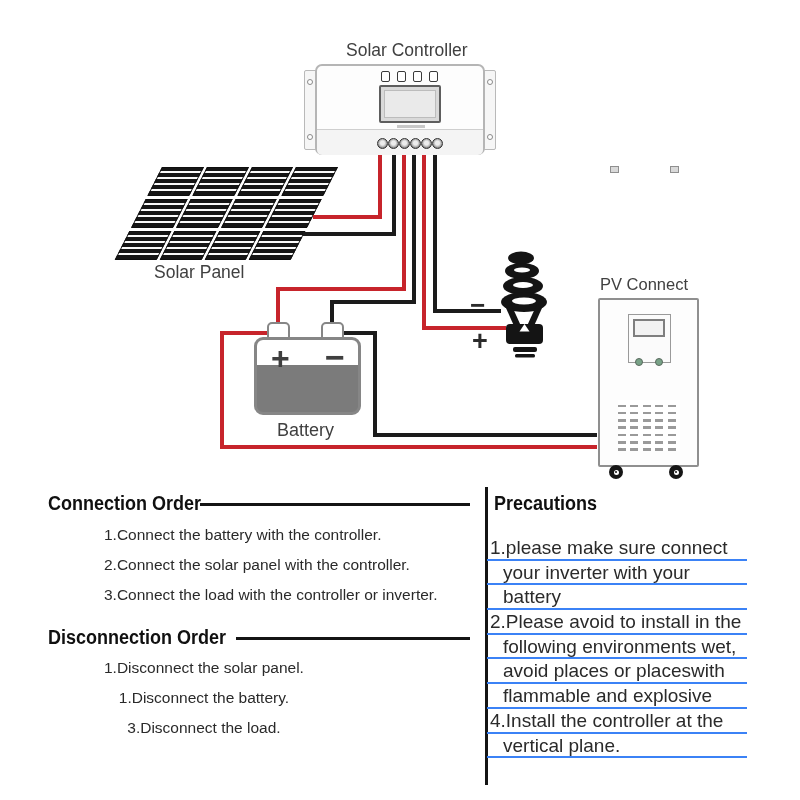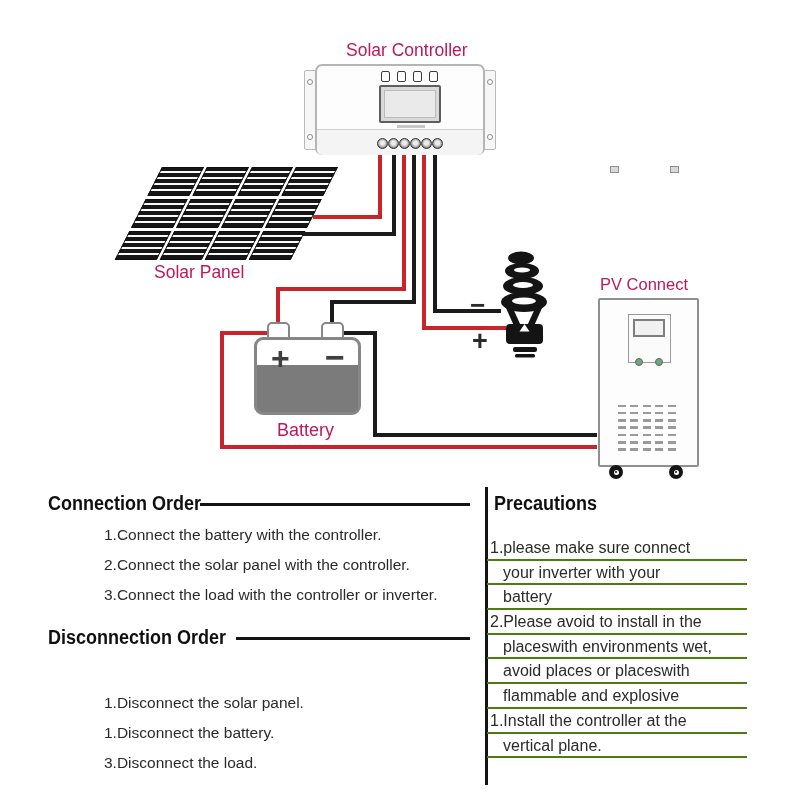--- a/index.html
+++ b/index.html
@@ -4,21 +4,21 @@
 <style>
   html,body{margin:0;padding:0;background:#fff;}
   *{box-sizing:border-box;}
   #canvas{
     position:relative;width:800px;height:800px;background:#fff;overflow:hidden;
     font-family:"Liberation Sans","DejaVu Sans",sans-serif;color:#2d2d2d;
   }
   .abs{position:absolute;}
 
   
-  .dlabel{position:absolute;color:#be185d;font-size:17.5px;white-space:nowrap;}
+  .dlabel{position:absolute;color:#404040;font-size:17.5px;white-space:nowrap;}
 
   
   #solar-panel{
     position:absolute;left:162px;top:167px;width:176px;height:93px;
     transform:skewX(-27deg);transform-origin:0 0;
     display:grid;grid-template-columns:repeat(4,1fr);grid-template-rows:repeat(3,1fr);
     gap:3px;background:#fff;
   }
   #solar-panel i{
     display:block;
@@ -74,22 +74,22 @@
   .wheel::before{content:"";position:absolute;left:6px;top:6px;width:2px;height:2px;border-radius:50%;background:#151515;z-index:1;}
 
   
   .sec-title{position:absolute;font-size:20px;font-weight:800;color:#101010;transform:scaleX(.9);transform-origin:0 50%;white-space:nowrap;letter-spacing:0px;}
   .sec-rule{position:absolute;height:3px;background:#141414;}
   #v-divider{position:absolute;left:485px;top:487px;width:3px;height:298px;background:#141414;}
   .ol{position:absolute;font-size:15.5px;color:#2a2a2a;}
   .ol div{height:30px;line-height:30px;white-space:nowrap;margin-left:44px;}
   #precaution-lines{position:absolute;left:487px;top:536px;width:260px;}
   #precaution-lines div{
-    height:24.7px;line-height:23px;font-size:16px;color:#2a2a2a;
-    border-bottom:2px solid #4d7c0f;padding-left:3px;white-space:nowrap;
+    height:24.7px;line-height:23px;font-size:19px;color:#2a2a2a;
+    border-bottom:2px solid #3b82f6;padding-left:3px;white-space:nowrap;
   }
   #precaution-lines div.cont{padding-left:16px;}
 </style>
 </head>
 <body>
 
 <div id="canvas">
 
   <div id="solar-panel">
     <i></i>
@@ -192,33 +192,33 @@
   <div class="sec-title" style="left:48px;top:492px;">Connection Order</div>
   <div class="sec-rule" style="left:200px;top:503px;width:270px;"></div>
   <div class="ol" style="left:60px;top:520px;">
     <div>1.Connect the battery with the controller.</div>
     <div>2.Connect the solar panel with the controller.</div>
     <div>3.Connect the load with the controller or inverter.</div>
   </div>
 
   <div class="sec-title" style="left:48px;top:626px;">Disconnection Order</div>
   <div class="sec-rule" style="left:236px;top:637px;width:234px;"></div>
-  <div class="ol" style="left:60px;top:688px;">
+  <div class="ol" style="left:60px;top:653px;text-align:center;">
     <div>1.Disconnect the solar panel.</div>
     <div>1.Disconnect the battery.</div>
     <div>3.Disconnect the load.</div>
   </div>
 
   <div id="v-divider"></div>
   <div class="sec-title" style="left:494px;top:492px;">Precautions</div>
   <div id="precaution-lines">
     <div>1.please make sure connect</div>
     <div class="cont">your inverter with your</div>
     <div class="cont">battery</div>
     <div>2.Please avoid to install in the</div>
-    <div class="cont">placeswith environments wet,</div>
+    <div class="cont">following environments wet,</div>
     <div class="cont">avoid places or placeswith</div>
     <div class="cont">flammable and explosive</div>
-    <div>1.Install the controller at the</div>
+    <div>4.Install the controller at the</div>
     <div class="cont">vertical plane.</div>
   </div>
 
 </div>
 
 </body></html>

